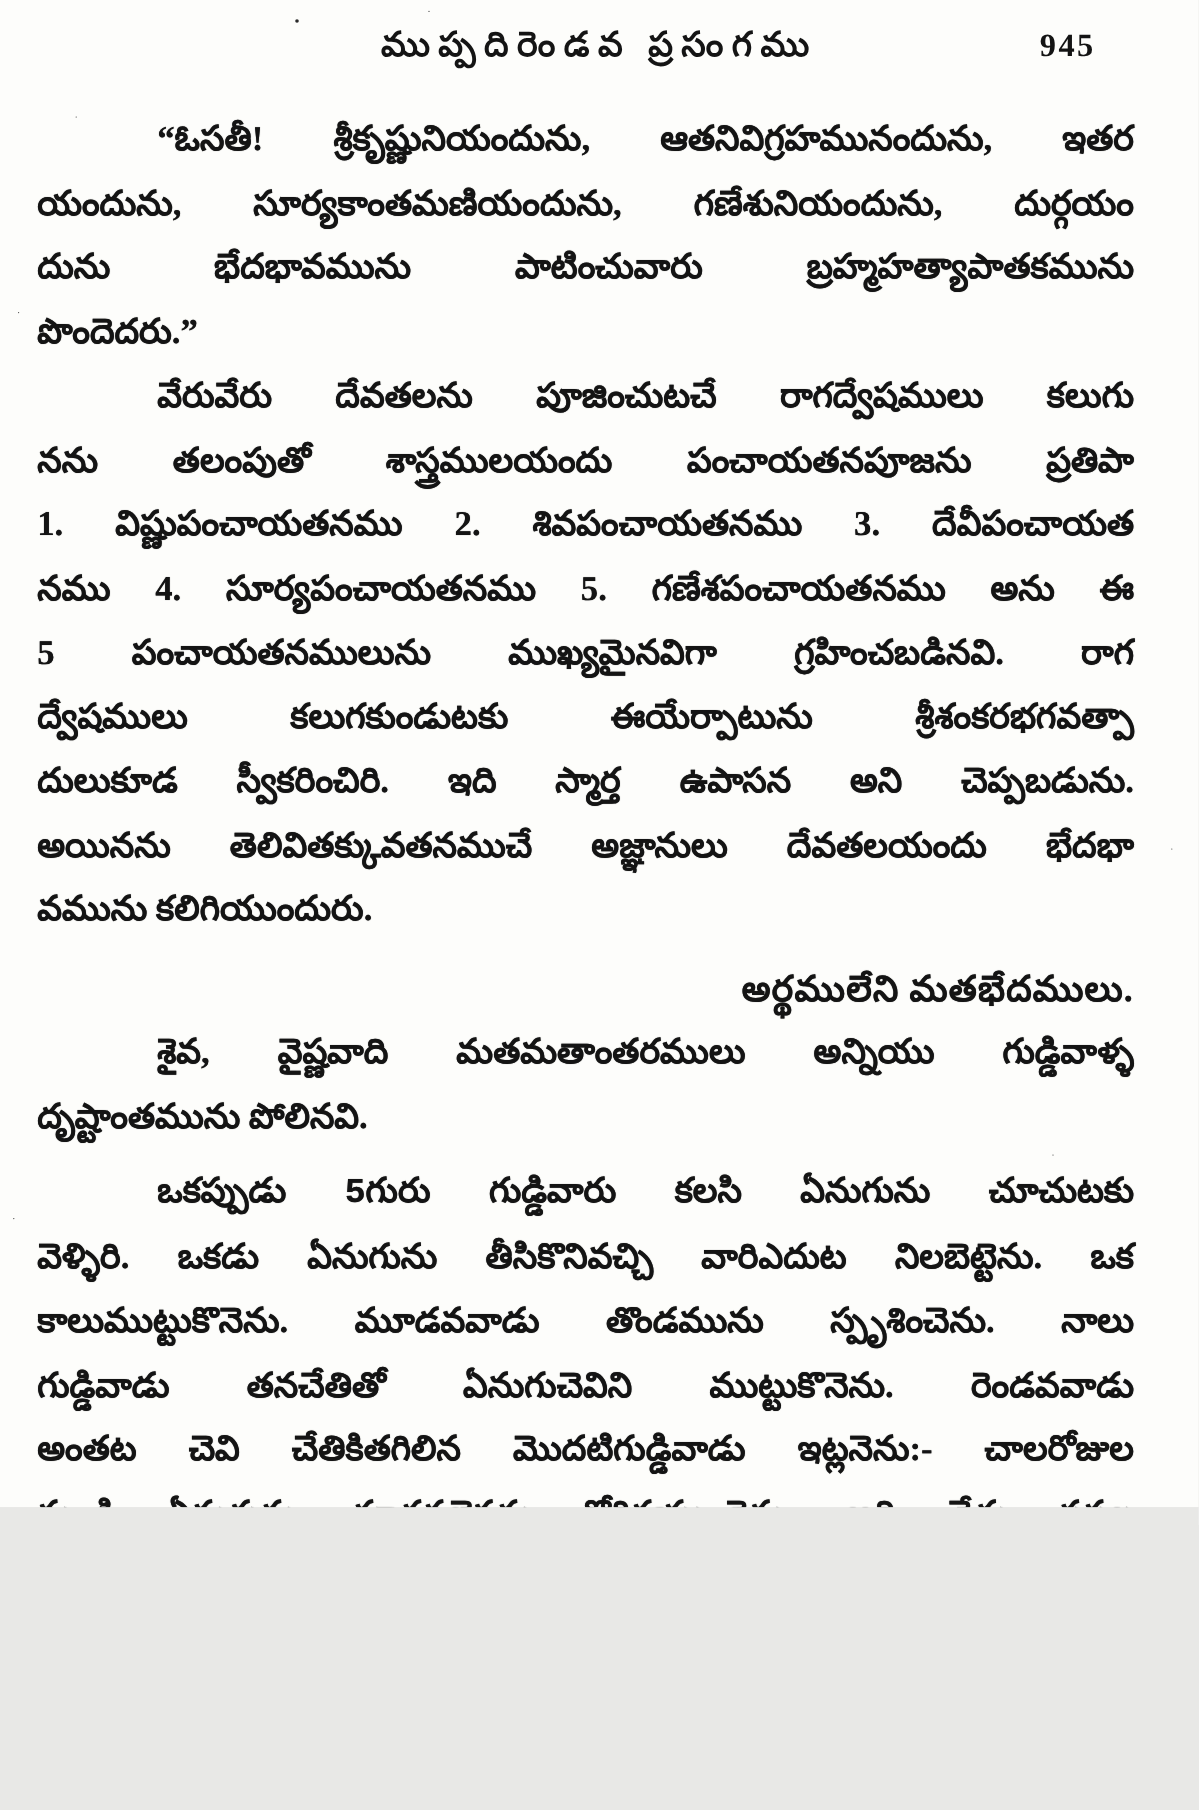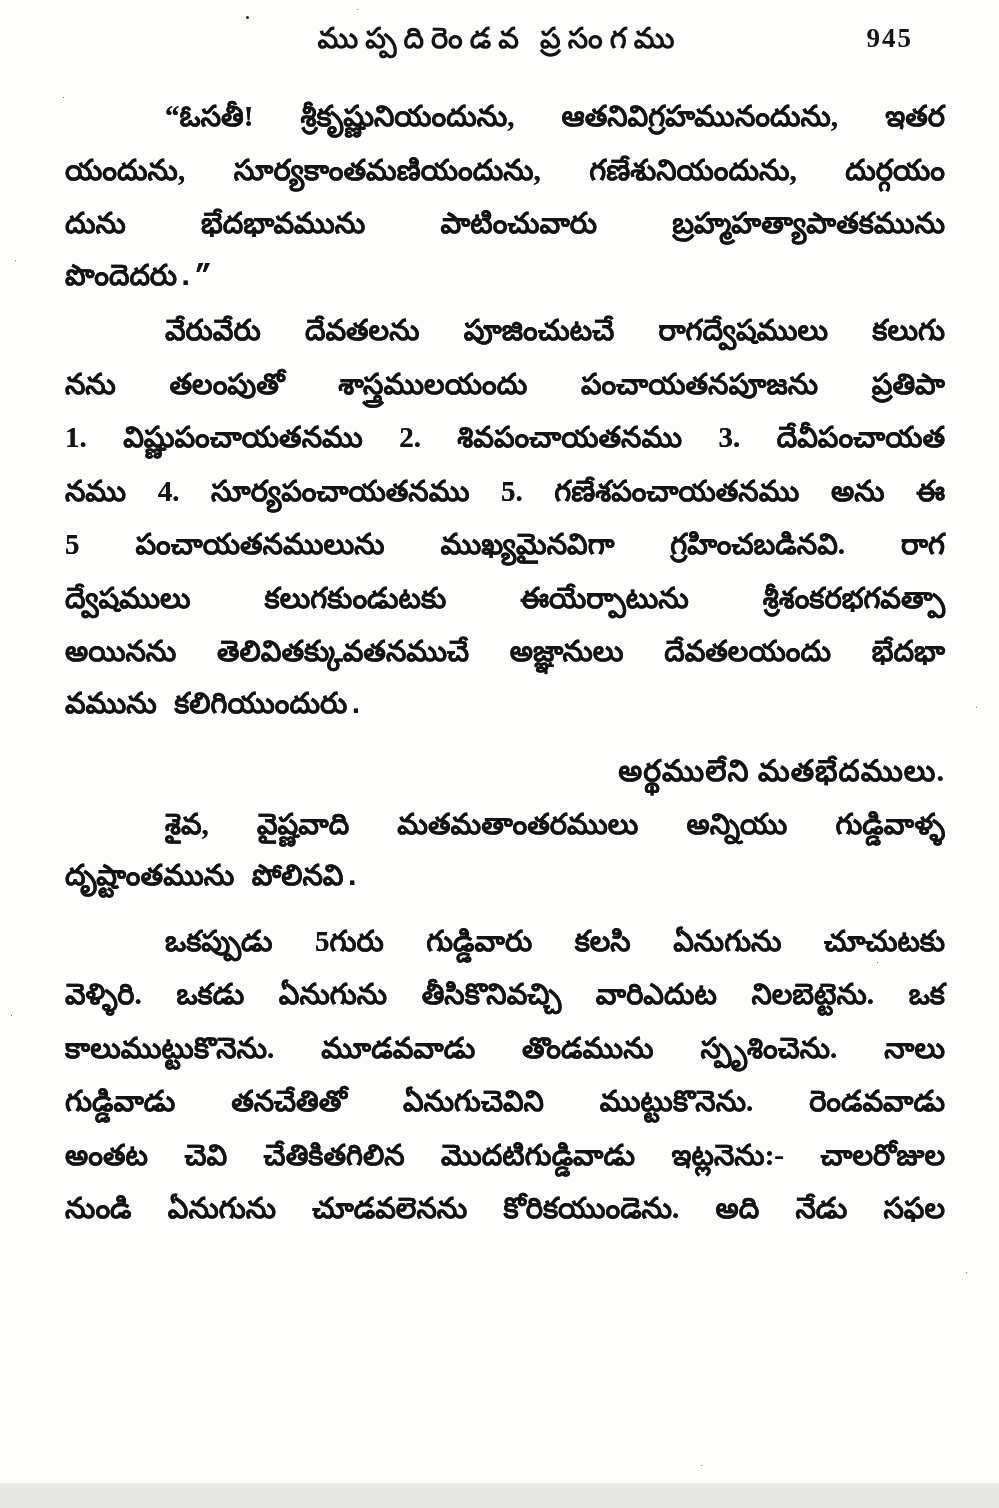--- a/index.html
+++ b/index.html
@@ -1,18 +1,18 @@
 <!DOCTYPE html>
 <html><head>
 <meta charset="utf-8">
 <style>
   html,body{margin:0;padding:0;background:#e8e8e6;}
   .sheet{
     position:relative;
-    width:999px;height:1483px;
+    width:999px;height:1256px;
     margin:0 auto;
     background:#fdfdfb;
     overflow:hidden;
     color:#141414;
     font-family:"Liberation Serif","DejaVu Serif",serif;
     font-weight:700;
   }
   .running-head{
     position:relative;
     margin-top:16px;
@@ -27,48 +27,47 @@
   }
   .folio-top{
     position:absolute;
     top:0;right:86px;
     font-size:27px;
     line-height:44px;
     letter-spacing:2px;
   }
   .body-text{
     margin-top:30px;
-    padding:0 54px 0 65px;
+    padding:0 54px 0 31px;
     font-size:29px;
   }
   .line{
     height:53.5px;
     line-height:53.5px;
     white-space:nowrap;
     text-align:justify;
     text-align-last:justify;
     text-shadow:0 0 0.6px rgba(10,10,10,.85);
   }
   .line.short{
     text-align:left;
     text-align-last:left;
     white-space:normal;
-    font-family:Liberation Mono, monospace;
   }
   .line.indent{ text-indent:100px; }
   .section-heading{
     height:53.5px;
     line-height:53.5px;
     margin-top:12px;
     text-align:right;
     font-size:30px;
     letter-spacing:1px;
     text-shadow:0 0 0.6px rgba(10,10,10,.85);
   }
-  .gap-before{ margin-top:10px; }
+  .gap-before{ margin-top:10px;font-family:Liberation Mono, monospace; }
   .folio-bottom{
     position:absolute;
     left:72px;top:1498px;
     font-size:37px;
     letter-spacing:3px;
   }
   
   .speck{
     position:absolute;top:0;left:0;
     width:3px;height:3px;border-radius:50%;
@@ -117,20 +116,21 @@
     <div class="line">యందును, సూర్యకాంతమణియందును, గణేశునియందును, దుర్గయం</div>
     <div class="line">దును భేదభావమును పాటించువారు బ్రహ్మహత్యాపాతకమును</div>
     <div class="line short">పొందెదరు.”</div>
 
     <div class="line indent">వేరువేరు దేవతలను పూజించుటచే రాగద్వేషములు కలుగు</div>
     <div class="line">నను తలంపుతో శాస్త్రములయందు పంచాయతనపూజను ప్రతిపా</div>
     <div class="line">1. విష్ణుపంచాయతనము 2. శివపంచాయతనము 3. దేవీపంచాయత</div>
     <div class="line">నము 4. సూర్యపంచాయతనము 5. గణేశపంచాయతనము అను ఈ</div>
     <div class="line">5 పంచాయతనములును ముఖ్యమైనవిగా గ్రహించబడినవి. రాగ</div>
     <div class="line">ద్వేషములు కలుగకుండుటకు ఈయేర్పాటును శ్రీశంకరభగవత్పా</div>
+    <div class="line">దులుకూడ స్వీకరించిరి. ఇది స్మార్త ఉపాసన అని చెప్పబడును.</div>
     <div class="line">అయినను తెలివితక్కువతనముచే అజ్ఞానులు దేవతలయందు భేదభా</div>
     <div class="line short">వమును కలిగియుందురు.</div>
 
     <div class="section-heading">అర్థములేని మతభేదములు.</div>
 
     <div class="line indent">శైవ, వైష్ణవాది మతమతాంతరములు అన్నియు గుడ్డివాళ్ళ</div>
     <div class="line short">దృష్టాంతమును పోలినవి.</div>
 
     <div class="line indent gap-before">ఒకప్పుడు 5గురు గుడ్డివారు కలసి ఏనుగును చూచుటకు</div>
     <div class="line">వెళ్ళిరి. ఒకడు ఏనుగును తీసికొనివచ్చి వారిఎదుట నిలబెట్టెను. ఒక</div>

